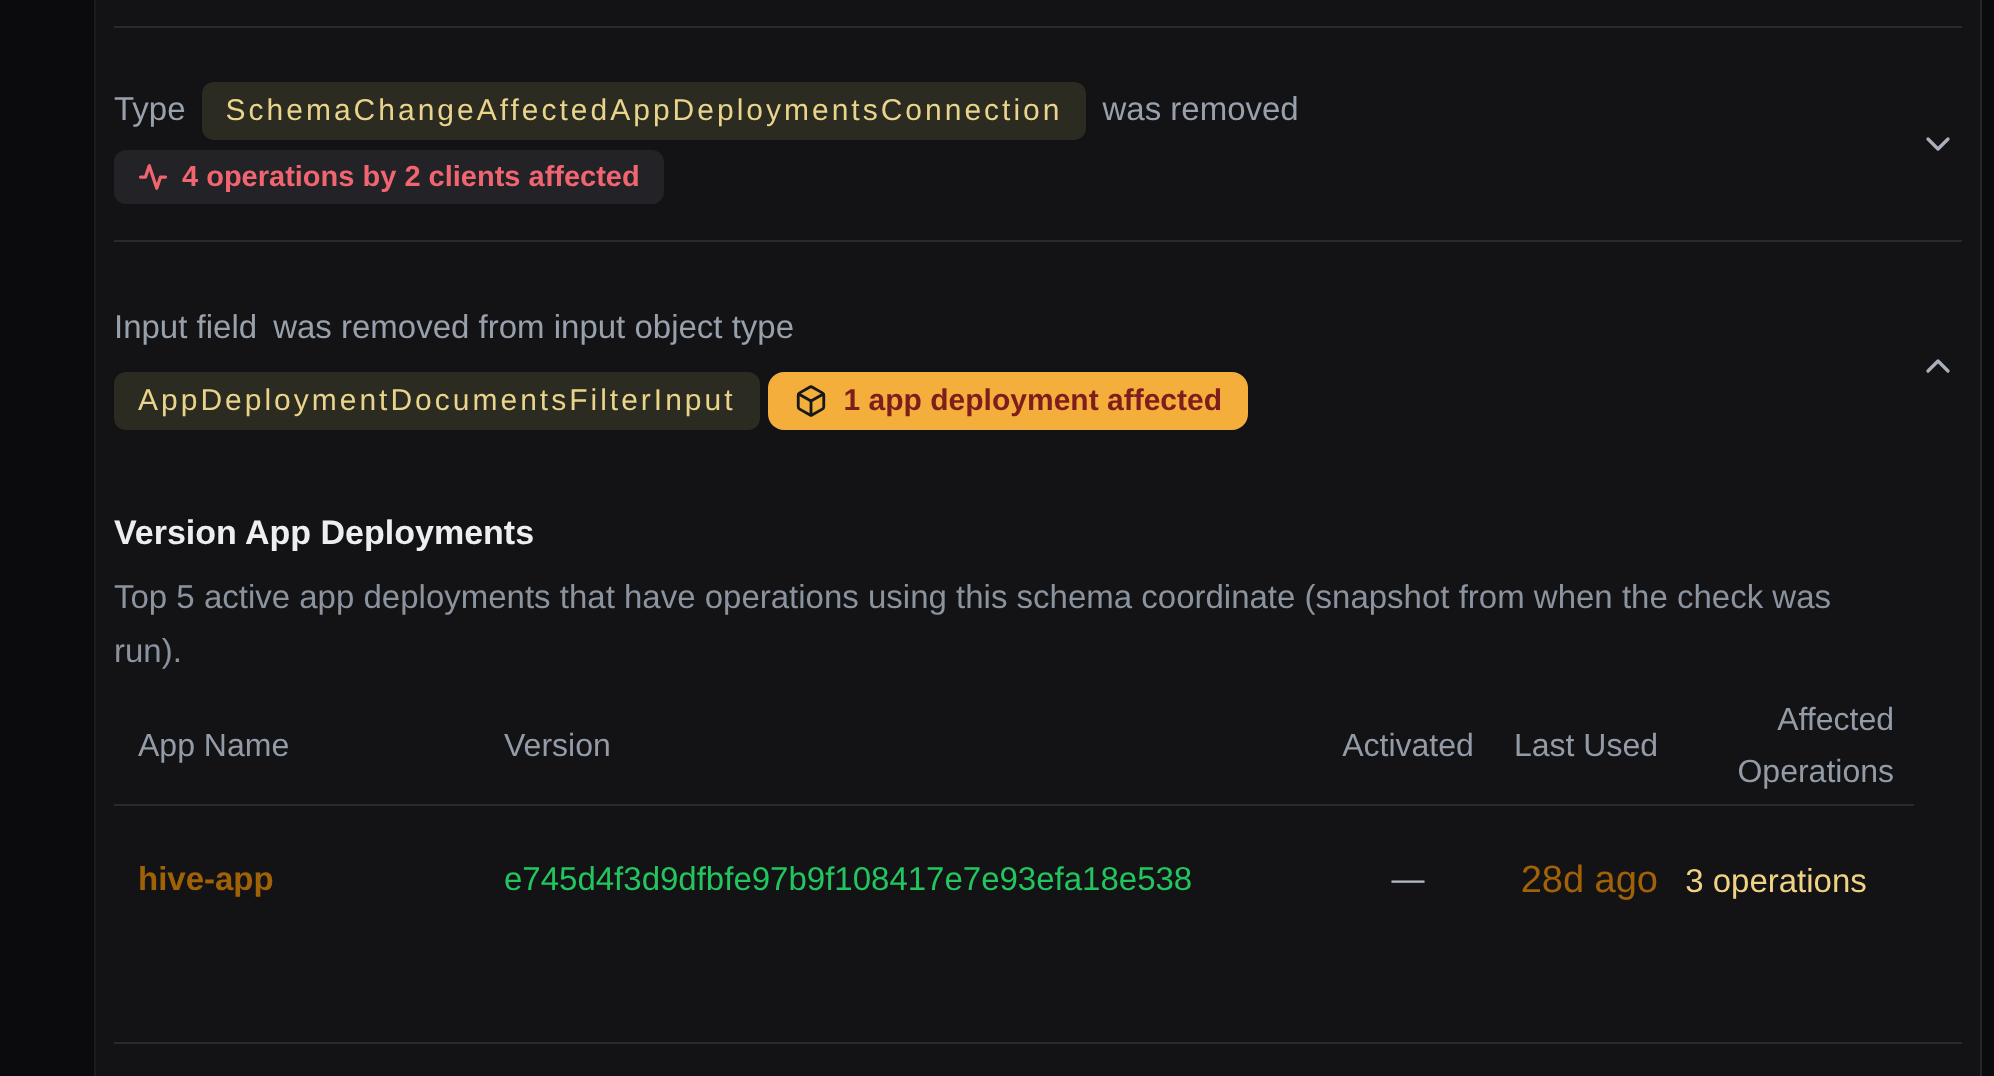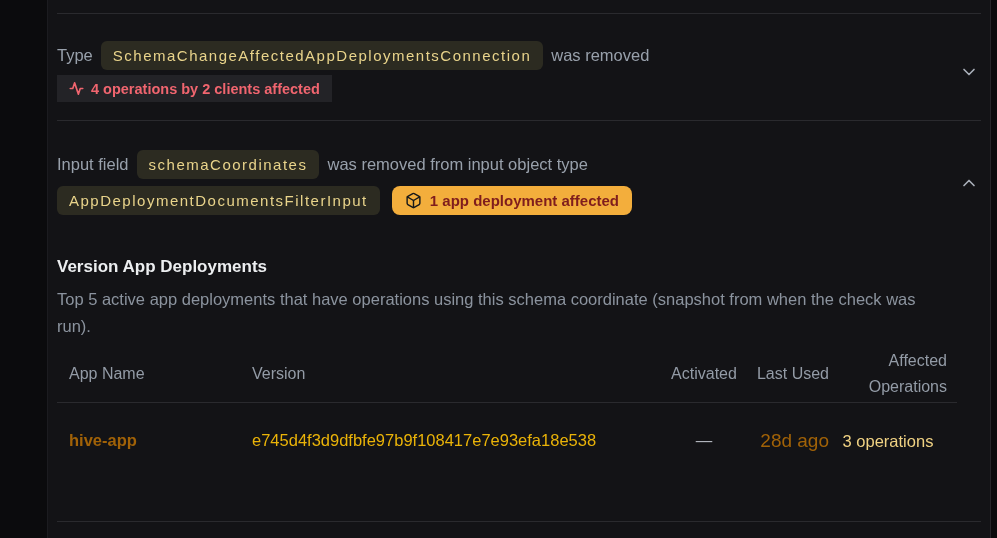--- a/index.html
+++ b/index.html
@@ -26,39 +26,39 @@
 
   .section { position: relative; }
   .section-1 { padding: 27px 0 18px 0; }
   .section-2 { padding-top: 29px; }
 
   .change-line {
     display: flex; align-items: center; gap: 8px;
     font-size: 16.5px; color: #98a0ab;
     height: 29px;
   }
-  .change-line.second { margin-top: 7px; gap: 12px; }
+  .change-line.second { margin-top: 7px; gap: 4px; }
 
   .code-badge {
     display: inline-flex; align-items: center;
     height: 29px; padding: 0 12px;
     background: #2c2b21;
     border-radius: 6px;
     font-family: Liberation Sans, sans-serif;
     font-size: 15px; letter-spacing: 1.5px;
     color: #e9d48b;
     white-space: nowrap;
   }
 
   .chip-row { margin-top: 5px; display: flex; }
   .usage-chip {
     display: inline-flex; align-items: center; gap: 7px;
     height: 27px; padding: 0 12px;
     background: #232327;
-    border-radius: 0;
+    border-radius: 6px;
     color: #f0656f;
     font-size: 14.5px; font-weight: 700;
   }
   .usage-chip svg { flex: 0 0 auto; }
 
   .deploy-badge {
     display: inline-flex; align-items: center; gap: 8px;
     height: 29px; padding: 0 13px;
     background: #f3ae3c;
     border-radius: 8px;
@@ -107,21 +107,21 @@
   }
   td { height: 77px; vertical-align: middle; font-size: 16.5px; }
   .col-app    { text-align: left;  padding-left: 12px; }
   .col-ver    { text-align: left;  padding-left: 12px; }
   .col-act    { text-align: center;  padding-left: 12px; }
   .col-used   { text-align: right; padding-right: 0; }
   .col-ops    { text-align: right; padding-right: 10px; }
   td.col-ops  { text-align: center; }
 
   .app-name { color: #a16207; font-weight: 600; }
-  .version  { color: #eab308; }
+  .version  { color: #22c55e; }
   .activated{ color: #b5bac2; }
   .last-used{ color: #a16207; font-size: 19px; }
   .ops-link {
     display: inline-block;
     max-width: 100px;
     color: #f0d283;
     line-height: 26px;
     text-decoration: none;
   }
 </style>
@@ -155,21 +155,20 @@
           </svg>
       </span>
     </button>
   </div>
 
   <div class="divider"></div>
 
   <div class="section section-2">
     <div class="change-line">
       <span>Input field</span>
-      <span class="code-badge">schemaCoordinates</span>
       <span>was removed from input object type</span>
     </div>
     <div class="change-line second">
       <span class="code-badge">AppDeploymentDocumentsFilterInput</span>
       <span class="deploy-badge">
         <span style="display:flex;">
           <svg width="17" height="17" viewBox="0 0 24 24" fill="none" stroke="#17181a" stroke-width="2" stroke-linecap="round" stroke-linejoin="round">
               <path d="M21 8a2 2 0 0 0-1-1.73l-7-4a2 2 0 0 0-2 0l-7 4A2 2 0 0 0 3 8v8a2 2 0 0 0 1 1.73l7 4a2 2 0 0 0 2 0l7-4A2 2 0 0 0 21 16Z"></path>
               <path d="m3.3 7 8.7 5 8.7-5"></path>
               <path d="M12 22V12"></path>

